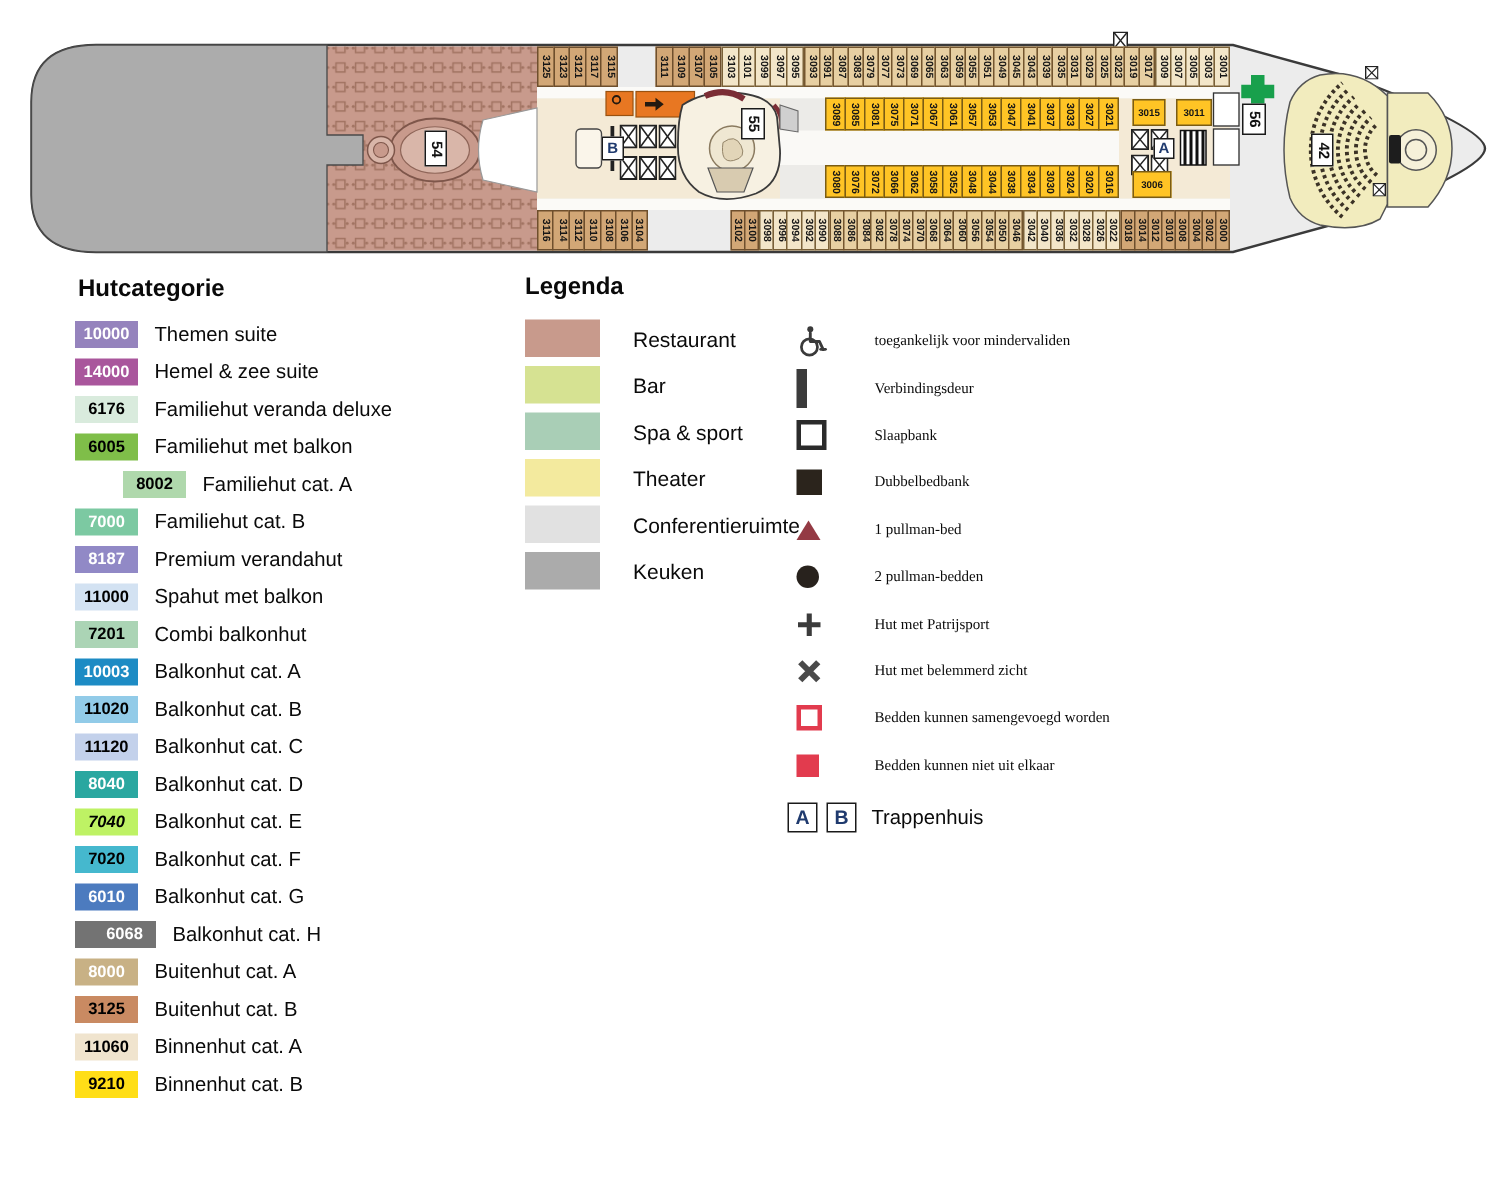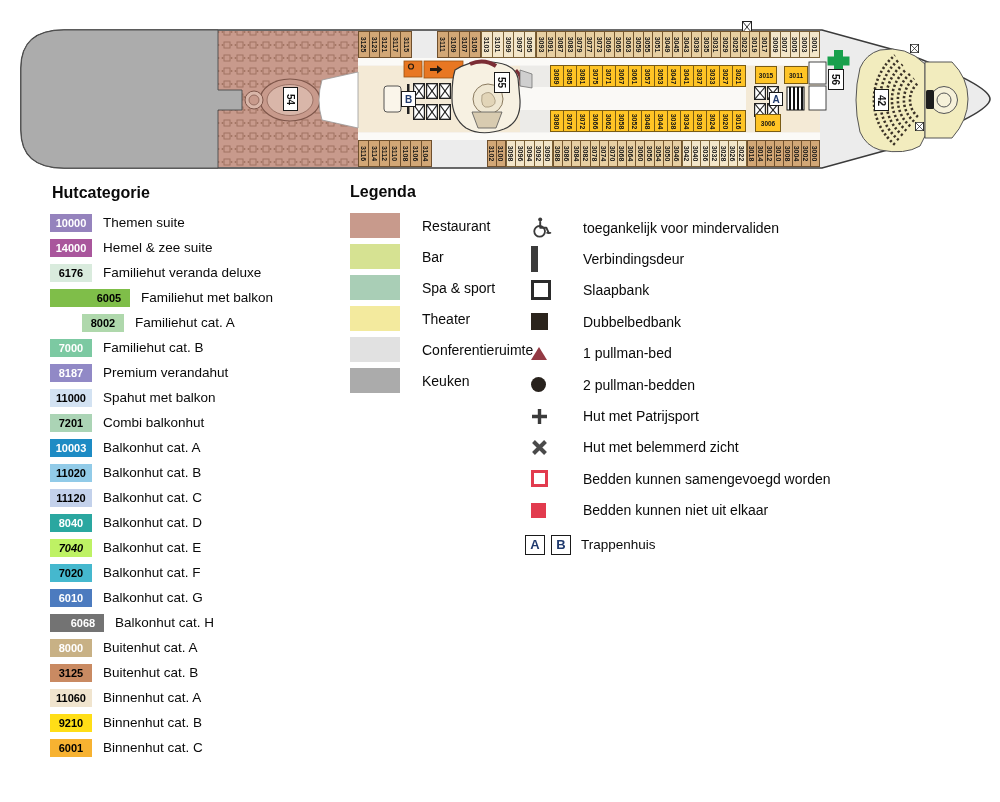--- a/index.html
+++ b/index.html
@@ -34,21 +34,21 @@
   .legenda{position:absolute;left:303px;top:183px;margin-left:47px;}
   .legenda h3{font-size:16px;margin:0 0 9px 0;font-weight:700;}
   .legenda li{display:flex;align-items:center;height:31px;}
   .sw{width:50px;height:25px;flex:none;}
   .llabel{margin-left:22px;font-size:14px;white-space:nowrap;}
 
   
   .symbols{position:absolute;left:525px;top:212px;width:470px;}
   .symrow{display:flex;align-items:center;height:31.4px;}
   .icel{width:58px;flex:none;display:flex;align-items:center;padding-left:6px;box-sizing:border-box;}
-  .slabel{font-size:14px;white-space:nowrap;}
+  .slabel{font-size:10px;white-space:nowrap;font-family:Liberation Serif, serif;}
   .ic-door{width:7px;height:26px;background:var(--icdark);}
   .ic-osq{width:14px;height:14px;border:3px solid #2b2b2b;background:#fff;}
   .ic-fsq{width:17px;height:17px;background:#2b241c;}
   .ic-tri{width:0;height:0;border-left:8px solid transparent;border-right:8px solid transparent;
           border-bottom:13px solid var(--tri);}
   .ic-cir{width:15px;height:15px;border-radius:50%;background:#28221d;}
   .ic-rosq{width:11px;height:11px;border:3.5px solid var(--red);background:#fff;}
   .ic-rfsq{width:15px;height:15px;background:var(--red);}
   .trap{margin-top:9px;display:flex;align-items:center;}
   .trapbox{width:20px;height:20px;border:1.6px solid #1a1a1a;display:flex;align-items:center;
@@ -573,21 +573,21 @@
         </li>
         <li>
           <span class="code" style="background: rgb(169, 86, 156); color: rgb(255, 255, 255);">14000</span>
           <span class="clabel">Hemel &amp; zee suite</span>
         </li>
         <li>
           <span class="code" style="background: rgb(217, 235, 221); color: rgb(0, 0, 0);">6176</span>
           <span class="clabel">Familiehut veranda deluxe</span>
         </li>
         <li>
-          <span class="code" style="background: rgb(127, 190, 73); color: rgb(0, 0, 0); padding-left: 38px;">6005</span>
+          <span class="code" style="background: rgb(127, 190, 73); color: rgb(0, 0, 0);">6005</span>
           <span class="clabel">Familiehut met balkon</span>
         </li>
         <li>
           <span class="code" style="background: rgb(175, 216, 172); color: rgb(0, 0, 0); margin-left: 32px;">8002</span>
           <span class="clabel">Familiehut cat. A</span>
         </li>
         <li>
           <span class="code" style="background: rgb(124, 201, 162); color: rgb(255, 255, 255);">7000</span>
           <span class="clabel">Familiehut cat. B</span>
         </li>
@@ -643,24 +643,20 @@
           <span class="code" style="background: rgb(201, 138, 98); color: rgb(0, 0, 0);">3125</span>
           <span class="clabel">Buitenhut cat. B</span>
         </li>
         <li>
           <span class="code" style="background: rgb(240, 228, 206); color: rgb(0, 0, 0);">11060</span>
           <span class="clabel">Binnenhut cat. A</span>
         </li>
         <li>
           <span class="code" style="background: rgb(255, 222, 23); color: rgb(0, 0, 0);">9210</span>
           <span class="clabel">Binnenhut cat. B</span>
-        </li>
-        <li>
-          <span class="code" style="background: rgb(247, 178, 49); color: rgb(0, 0, 0);">6001</span>
-          <span class="clabel">Binnenhut cat. C</span>
         </li>
       </ul>
   </section>
 
   <section class="legenda">
     <h3>Legenda</h3>
     <ul id="legList">
         <li>
           <span class="sw" style="background: rgb(200, 154, 140);"></span>
           <span class="llabel">Restaurant</span>

